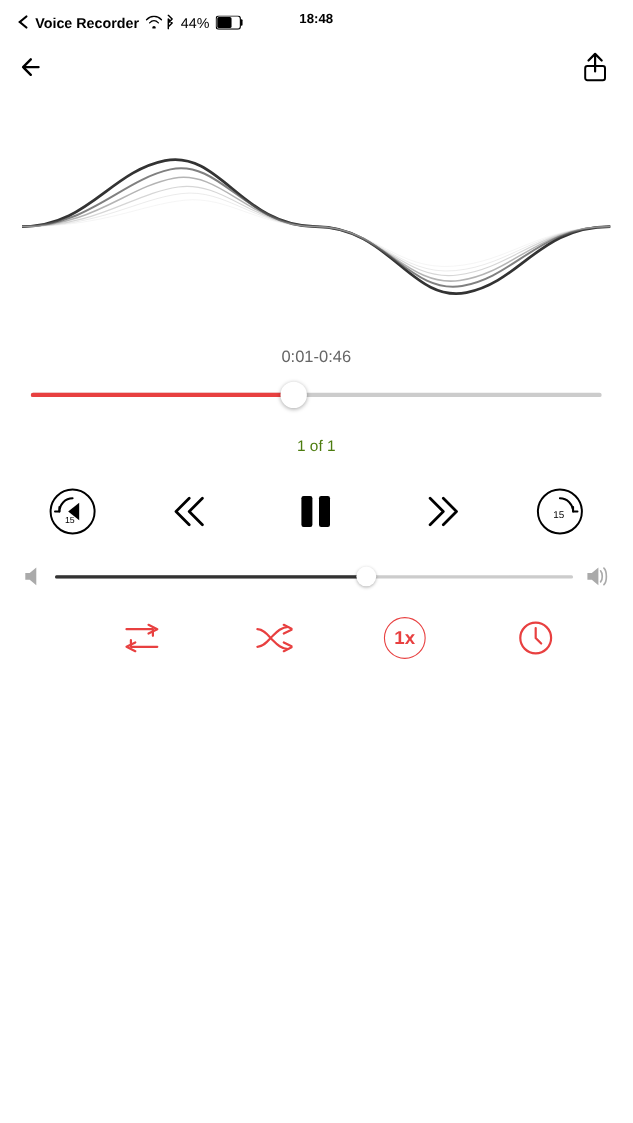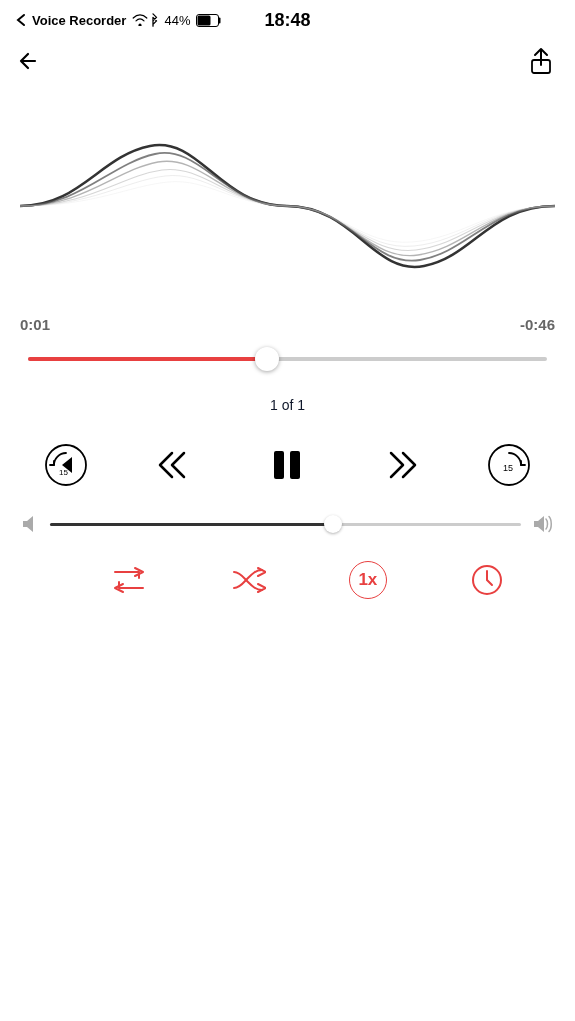--- a/index.html
+++ b/index.html
@@ -21,21 +21,21 @@
       height: 36px;
     }
     .status-left {
       display: flex;
       align-items: center;
       gap: 6px;
       font-size: 13px;
       font-weight: 600;
     }
     .status-center {
-      font-size: 18px;
+      font-size: 12px;
       font-weight: 600;
       position: absolute;
       left: 50%;
       transform: translateX(-50%);
       top: 10px;
     }
     .status-right {
       display: flex;
       align-items: center;
       gap: 6px;
@@ -79,24 +79,23 @@
       justify-content: center;
       position: relative;
       padding: 0 20px;
     }
     .waveform-svg {
       width: 100%;
       height: 160px;
     }
     .time-labels {
       display: flex;
-      justify-content: space-between;
+      justify-content: center;
       padding: 0 20px;
       margin-top: -10px;
-      font-weight: bold;
     }
     .time-label {
       font-size: 15px;
       color: #666;
     }
 
     
     .slider-section {
       padding: 24px 20px 16px;
     }
@@ -132,21 +131,21 @@
       padding: 20px 20px 6px;
     }
     .track-title {
       font-size: 20px;
       font-weight: 700;
       color: #000;
       margin-bottom: 4px;
     }
     .track-count {
       font-size: 14px;
-      color: #0f172a;
+      color: #4d7c0f;
     }
 
     
     .controls {
       display: flex;
       justify-content: space-around;
       align-items: center;
       padding: 20px 10px;
     }
     .ctrl-btn {

